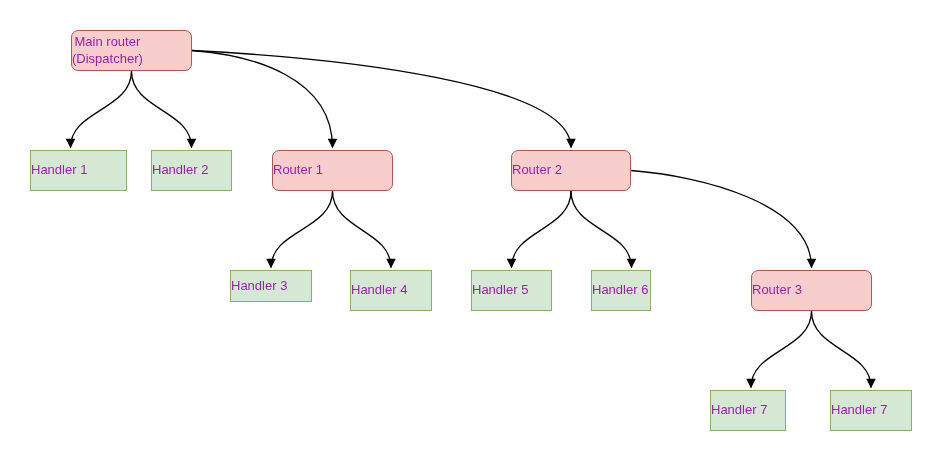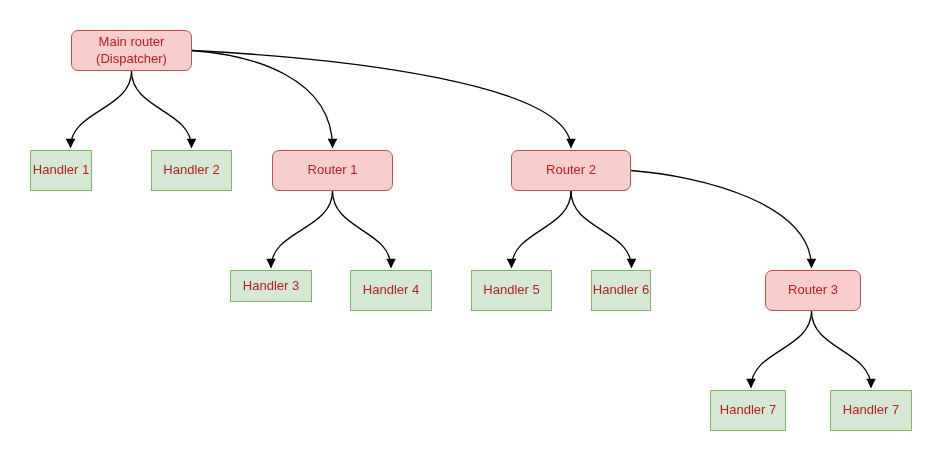--- a/index.html
+++ b/index.html
@@ -24,26 +24,26 @@
   }
   .edge {
     fill: none;
     stroke: #000000;
     stroke-width: 1.3;
   }
   .node {
     position: absolute;
     display: flex;
     align-items: center;
-    justify-content: center;
+    justify-content: flex-start;
     text-align: center;
     box-sizing: border-box;
     font-size: 13px;
     line-height: 1.25;
-    color: #b91c1c;
+    color: #a21caf;
   }
   .router {
     background: #f8cecc;
     border: 1.3px solid #b85450;
     border-radius: 7px;
   }
   .handler {
     background: #d5e8d4;
     border: 1.3px solid #82b366;
   }
@@ -77,21 +77,21 @@
     <path class="edge" d="M 811.5,311 C 811.5,350 871,350 871,387.5" marker-end="url(#arrow)"></path>
   </svg>
 
   <div class="node router" style="left:71px; top:30px; width:121px; height:41px;">
     <div>
       <span class="node-label">Main router</span>
       <span class="node-label">(Dispatcher)</span>
     </div>
   </div>
 
-  <div class="node handler" style="left:30px; top:150px; width:62px; height:41px;">
+  <div class="node handler" style="left:30px; top:150px; width:97px; height:41px;">
     <span class="node-label">Handler 1</span>
   </div>
 
   <div class="node handler" style="left:151px; top:150px; width:81px; height:41px;">
     <span class="node-label">Handler 2</span>
   </div>
 
   <div class="node router" style="left:272px; top:150px; width:121px; height:41px;">
     <span class="node-label">Router 1</span>
   </div>
@@ -109,21 +109,21 @@
   </div>
 
   <div class="node handler" style="left:471px; top:270px; width:81px; height:41px;">
     <span class="node-label">Handler 5</span>
   </div>
 
   <div class="node handler" style="left:591px; top:270px; width:60px; height:41px;">
     <span class="node-label">Handler 6</span>
   </div>
 
-  <div class="node router" style="left:751px; top:270px; width:96px; height:41px;margin-left:14px;">
+  <div class="node router" style="left:751px; top:270px; width:121px; height:41px;">
     <span class="node-label">Router 3</span>
   </div>
 
   <div class="node handler" style="left:710px; top:390px; width:76px; height:41px;">
     <span class="node-label">Handler 7</span>
   </div>
 
   <div class="node handler" style="left:830px; top:390px; width:82px; height:41px;">
     <span class="node-label">Handler 7</span>
   </div>

